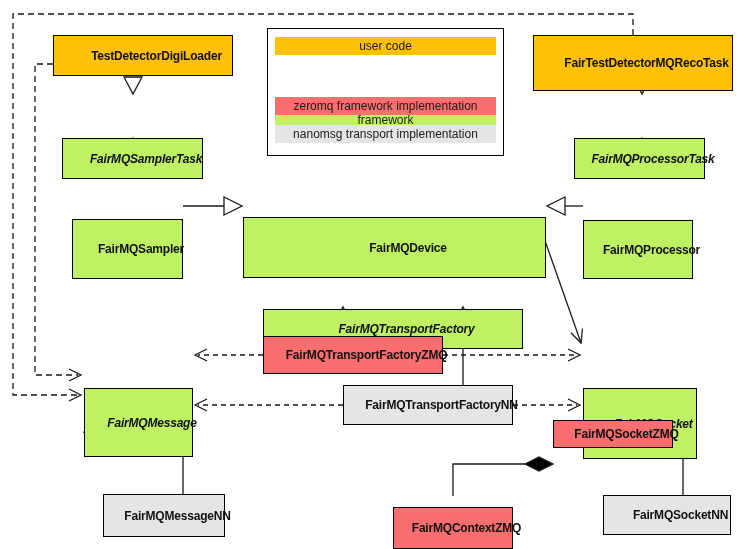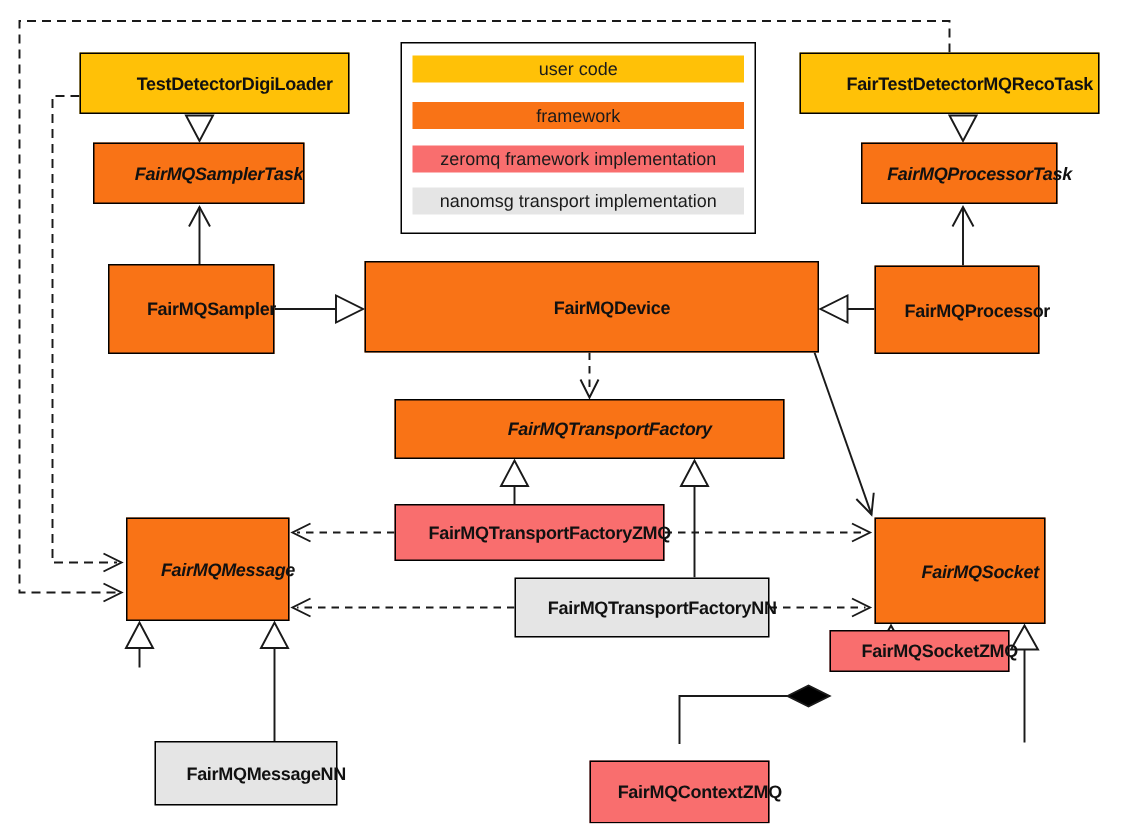--- a/index.html
+++ b/index.html
@@ -9,21 +9,21 @@
   }
   .edges{position:absolute;left:0;top:0;width:748px;height:549px;}
   .node{
     position:absolute;display:flex;align-items:center;justify-content:center;
     border:1.5px solid #000;box-sizing:border-box;
     font-weight:bold;font-size:12px;letter-spacing:-0.2px;color:#111;
     text-align:center;white-space:nowrap;padding-left:27px;
   }
   .abstract .lbl{font-style:italic;}
   .c-user{background:#FFC107;}
-  .c-framework{background:#f97316;}
+  .c-framework{background:#bef264;margin-top:43px;}
   .c-zeromq{background:#F96E6E;}
   .c-nanomsg{background:#e5e5e5;}
   .legend{
     position:absolute;left:267px;top:28px;width:237px;height:128px;
     background:#ffffff;border:1.5px solid #000;box-sizing:border-box;
   }
   .lbar{
     position:absolute;left:7px;width:221px;height:18px;
     display:flex;align-items:center;justify-content:center;
     font-size:12px;color:#1b1b1b;white-space:nowrap;
@@ -156,21 +156,21 @@
     </div>
     <div class="lbar lbar-3 c-nanomsg">
       <span>nanomsg transport implementation</span>
     </div>
   </div>
 
   <div class="node c-user" style="left:53px;top:35px;width:180px;height:41px">
     <span class="lbl">TestDetectorDigiLoader</span>
   </div>
 
-  <div class="node c-user" style="left:533px;top:35px;width:200px;height:41px">
+  <div class="node c-user" style="left:533px;top:35px;width:200px;height:56px">
     <span class="lbl">FairTestDetectorMQRecoTask</span>
   </div>
 
   <div class="node c-framework abstract" style="left:62px;top:95px;width:141px;height:41px">
     <span class="lbl">FairMQSamplerTask</span>
   </div>
 
   <div class="node c-framework abstract" style="left:574px;top:95px;width:131px;height:41px">
     <span class="lbl">FairMQProcessorTask</span>
   </div>
@@ -209,18 +209,21 @@
 
 
   <div class="node c-nanomsg" style="left:103px;top:494px;width:122px;height:43px">
     <span class="lbl">FairMQMessageNN</span>
   </div>
 
   <div class="node c-zeromq" style="left:553px;top:420px;width:120px;height:28px">
     <span class="lbl">FairMQSocketZMQ</span>
   </div>
 
+  <div class="node c-nanomsg" style="left:603px;top:495px;width:128px;height:40px">
+    <span class="lbl">FairMQSocketNN</span>
+  </div>
 
   <div class="node c-zeromq" style="left:393px;top:507px;width:120px;height:42px">
     <span class="lbl">FairMQContextZMQ</span>
   </div>
 
 </div>
 
 </body></html>

